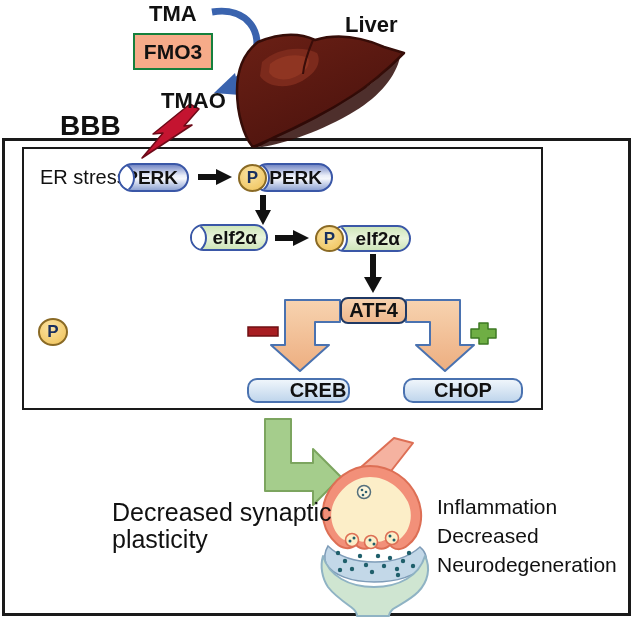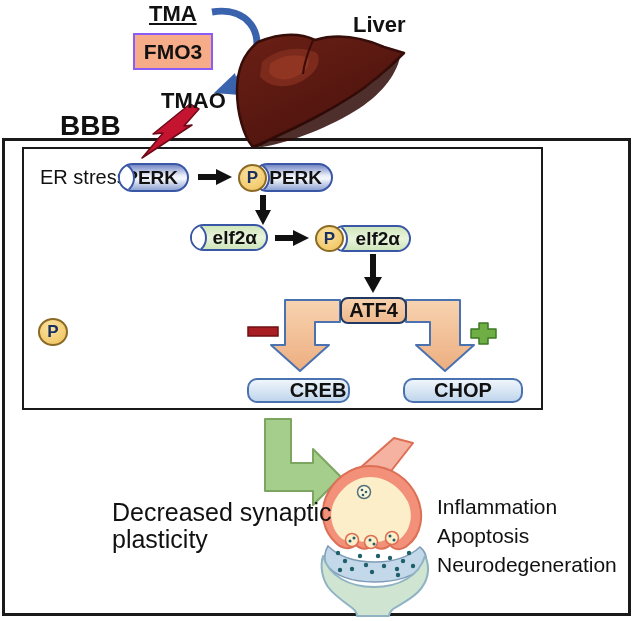--- a/index.html
+++ b/index.html
@@ -10,21 +10,21 @@
   .abs{position:absolute;}
   .lbl{white-space:pre-line;line-height:1.18;}
   
   #outer-box{left:2px;top:138px;width:629px;height:478px;border:3px solid #1a1a1a;box-sizing:border-box;z-index:0;}
   #inner-box{left:22px;top:147px;width:521px;height:263px;border:2px solid #1a1a1a;box-sizing:border-box;z-index:0;}
   svg.overlay{position:absolute;left:0;top:0;z-index:1;}
   .txt{z-index:2;}
   
   #fmo3-box{
     left:133px;top:33px;width:80px;height:37px;box-sizing:border-box;
-    background:#f6ab89;border:2px solid #8b5cf6;display:flex;align-items:center;justify-content:center;
+    background:#f6ab89;border:2px solid #15803d;display:flex;align-items:center;justify-content:center;
     font-weight:bold;font-size:21px;z-index:2;
   }
   
   .pill{
     position:absolute;height:29px;box-sizing:border-box;border:2px solid #3a57a7;border-radius:15px;
     display:flex;align-items:center;justify-content:flex-end;padding:0 9px 0 20px;
     font-weight:bold;font-size:19px;overflow:hidden;z-index:2;
   }
   .pill::before{
     content:"";position:absolute;left:-17px;top:50%;transform:translateY(-50%);
@@ -178,25 +178,25 @@
           <circle cx="394" cy="540" r="1.5"></circle>
       </g>
 
       <path d="M323,556 C329,576 349,587 374,587 C399,587 419,576 425,556
                C431,568 428,582 418,592 C410,600 399,605 393,609
                C390,612 389,614 389,616 L357,616 C357,613 355,610 351,607
                C344,602 334,595 328,587 C322,578 320,566 323,556 Z" fill="#cfe5d1" stroke="#8fb3c4" stroke-width="2" stroke-linejoin="round"></path>
     </g>
   </svg>
 
-  <div class="abs txt" style="left:149px;top:1px;font-size:22px;font-weight:600;text-decoration:underline;">TMA</div>
+  <div class="abs txt" style="left:149px;top:1px;font-size:22px;font-weight:600;">TMA</div>
   <div class="abs" id="fmo3-box">
     <span>FMO3</span>
   </div>
-  <div class="abs txt" style="left:345px;top:12px;font-size:22px;font-weight:600;margin-left:8px;">Liver</div>
+  <div class="abs txt" style="left:345px;top:12px;font-size:22px;font-weight:600;">Liver</div>
   <div class="abs txt" style="left:161px;top:88px;font-size:22px;font-weight:600;">TMAO</div>
   <div class="abs txt" style="left:60px;top:110px;font-size:28px;font-weight:600;text-align:right;">BBB</div>
 
   <div class="abs txt" style="left:40px;top:166px;font-size:20px;">ER stress</div>
   <div class="pill pill-blue" style="left:118px;top:163px;width:71px;">
     <span>PERK</span>
   </div>
   <div class="pill pill-blue" style="left:253px;top:163px;width:80px;">
     <span>PERK</span>
   </div>
@@ -224,16 +224,16 @@
     <span>CHOP</span>
   </div>
 
   <div class="pcirc" style="left:38px;top:318px;width:30px;height:28px;">
     <span>P</span>
   </div>
 
   <div class="abs txt lbl" style="left:112px;top:499px;font-size:25px;line-height:27px;">Decreased synaptic
 plasticity</div>
   <div class="abs txt lbl" style="left:437px;top:492px;font-size:21px;line-height:29px;">Inflammation
-Apoptosis
+Decreased
 Neurodegeneration</div>
 
 </div>
 
 </body></html>

